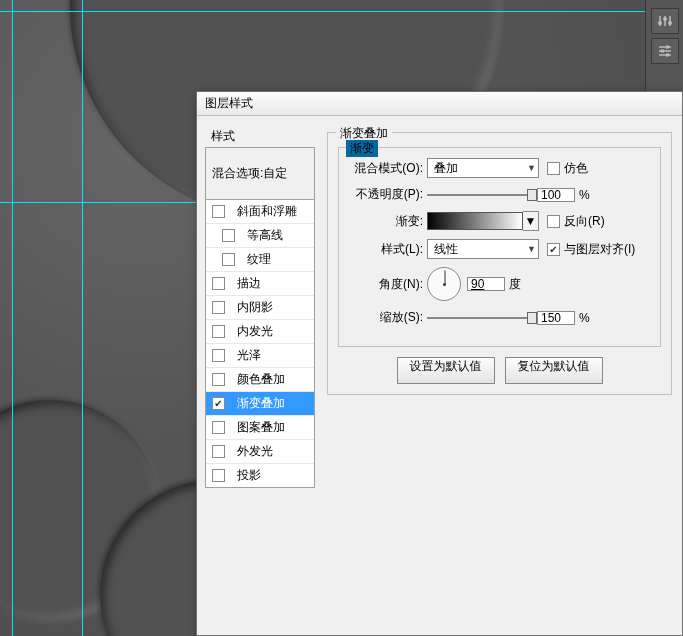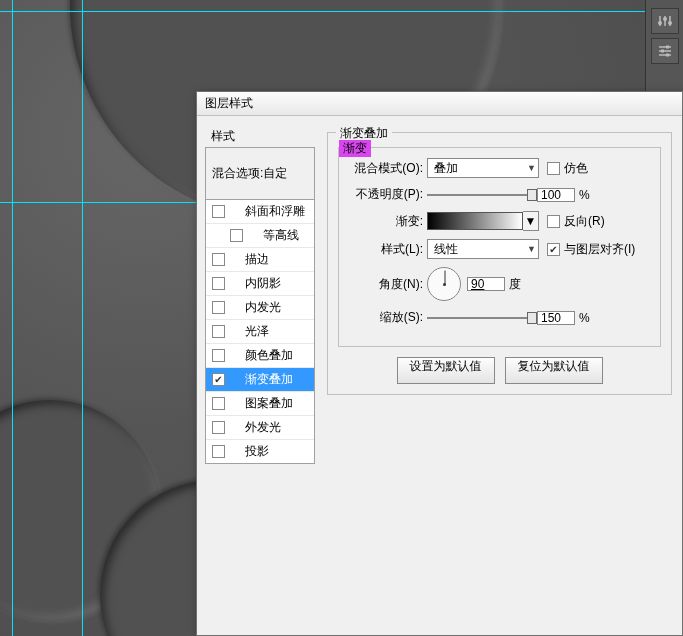--- a/index.html
+++ b/index.html
@@ -12,31 +12,31 @@
   .guide-h { position: absolute; left: 0; width: 683px; height: 1px; background: #00e5ff; }
   .right-panel { position: absolute; right: 0; top: 0; width: 38px; height: 636px; background: #565656; border-left: 1px solid #333; display: flex; flex-direction: column; align-items: center; padding-top: 8px; }
   .panel-btn { width: 28px; height: 26px; margin-bottom: 4px; background: #5e5e5e; border: 1px solid #3a3a3a; display: flex; align-items: center; justify-content: center; color: #c0c0c0; }
   .dialog { position: absolute; left: 196px; top: 91px; width: 487px; height: 545px; background: #f0f0f0; border: 1px solid #707070; box-shadow: 2px 2px 8px rgba(0,0,0,0.4); display: flex; flex-direction: column; }
   .titlebar { height: 24px; background: linear-gradient(#fdfdfd, #e8e8e8); border-bottom: 1px solid #c0c0c0; display: flex; align-items: center; padding: 0 8px; }
   .dlg-body { flex: 1; display: flex; padding: 10px 10px 10px 8px; }
   .style-group { width: 110px; }
   .style-group > .grp-label { padding: 2px 6px; }
   .style-list { border: 1px solid #a0a0a0; border-top: none; background: #fff; }
   .style-list .hdr { border-top: 1px solid #a0a0a0; border-bottom: 1px solid #a0a0a0; background: #f0f0f0; padding: 17px 6px; }
-  .style-list .item { display: flex; align-items: center; padding: 3px 6px; gap: 20px; border-bottom: 1px solid #e8e8e8; cursor: default; }
+  .style-list .item { display: flex; align-items: center; padding: 3px 6px; gap: 12px; border-bottom: 1px solid #e8e8e8; cursor: default; }
   .style-list .item:last-child { border-bottom: none; }
-  .style-list .item.indent { padding-left: 24px; }
+  .style-list .item.indent { padding-left: 16px; }
   .style-list .item.sel { background: #3399ff; color: #fff; }
   .cb { width: 13px; height: 13px; border: 1px solid #888; background: #fff; display: inline-flex; align-items: center; justify-content: center; font-size: 10px; color: #333; flex-shrink: 0; }
   .cb.checked::after { content: "✔"; }
   .right-area { flex: 1; padding-left: 12px; }
   .fieldset { border: 1px solid #c0c0c0; padding: 8px 10px 10px 10px; position: relative; margin-top: 6px; }
   .fieldset > .legend { position: absolute; top: -8px; left: 8px; background: #f0f0f0; padding: 0 4px; }
   .inner-fs { border: 1px solid #c0c0c0; padding: 10px 10px 12px 10px; margin-top: 6px; position: relative; }
-  .inner-fs > .legend { position: absolute; top: -8px; left: 0; background: #d946ef; padding: 0 4px; }
+  .inner-fs > .legend { position: absolute; top: -8px; left: 7px; background: #0369a1; padding: 0 4px; }
   .row { display: flex; align-items: center; margin-bottom: 8px; }
   .row .lbl { width: 78px; text-align: right; padding-right: 4px; }
   .combo { height: 20px; border: 1px solid #888; background: #fff; display: flex; align-items: center; justify-content: space-between; padding: 0 2px 0 6px; cursor: default; }
   .combo .arr { font-size: 9px; color: #444; }
   .grad-swatch { width: 96px; height: 18px; border: 1px solid #555; background: linear-gradient(to right, #000, #fff); cursor: pointer; }
   .grad-btn { width: 16px; height: 20px; border: 1px solid #888; border-left: none; background: #f4f4f4; display: flex; align-items: center; justify-content: center; font-size: 9px; cursor: pointer; }
   .slider { position: relative; width: 110px; height: 16px; }
   .slider .track { position: absolute; top: 7px; left: 0; right: 0; height: 2px; background: #888; }
   .slider .thumb { position: absolute; top: 2px; width: 10px; height: 12px; background: #e8e8e8; border: 1px solid #666; cursor: pointer; }
   .num { width: 38px; height: 14px; border: 1px solid #888; background: #fff; padding: 1px 3px; }
@@ -90,20 +90,24 @@
       <div class="style-list">
         <div class="hdr"><span>混合选项:自定</span></div>
         <div class="item">
             <span class="cb"></span>
             <span>斜面和浮雕</span>
           </div>
         <div class="item indent">
             <span class="cb"></span>
             <span>等高线</span>
           </div>
+        <div class="item indent">
+            <span class="cb"></span>
+            <span>纹理</span>
+          </div>
         <div class="item">
             <span class="cb"></span>
             <span>描边</span>
           </div>
         <div class="item">
             <span class="cb"></span>
             <span>内阴影</span>
           </div>
         <div class="item">
             <span class="cb"></span>

